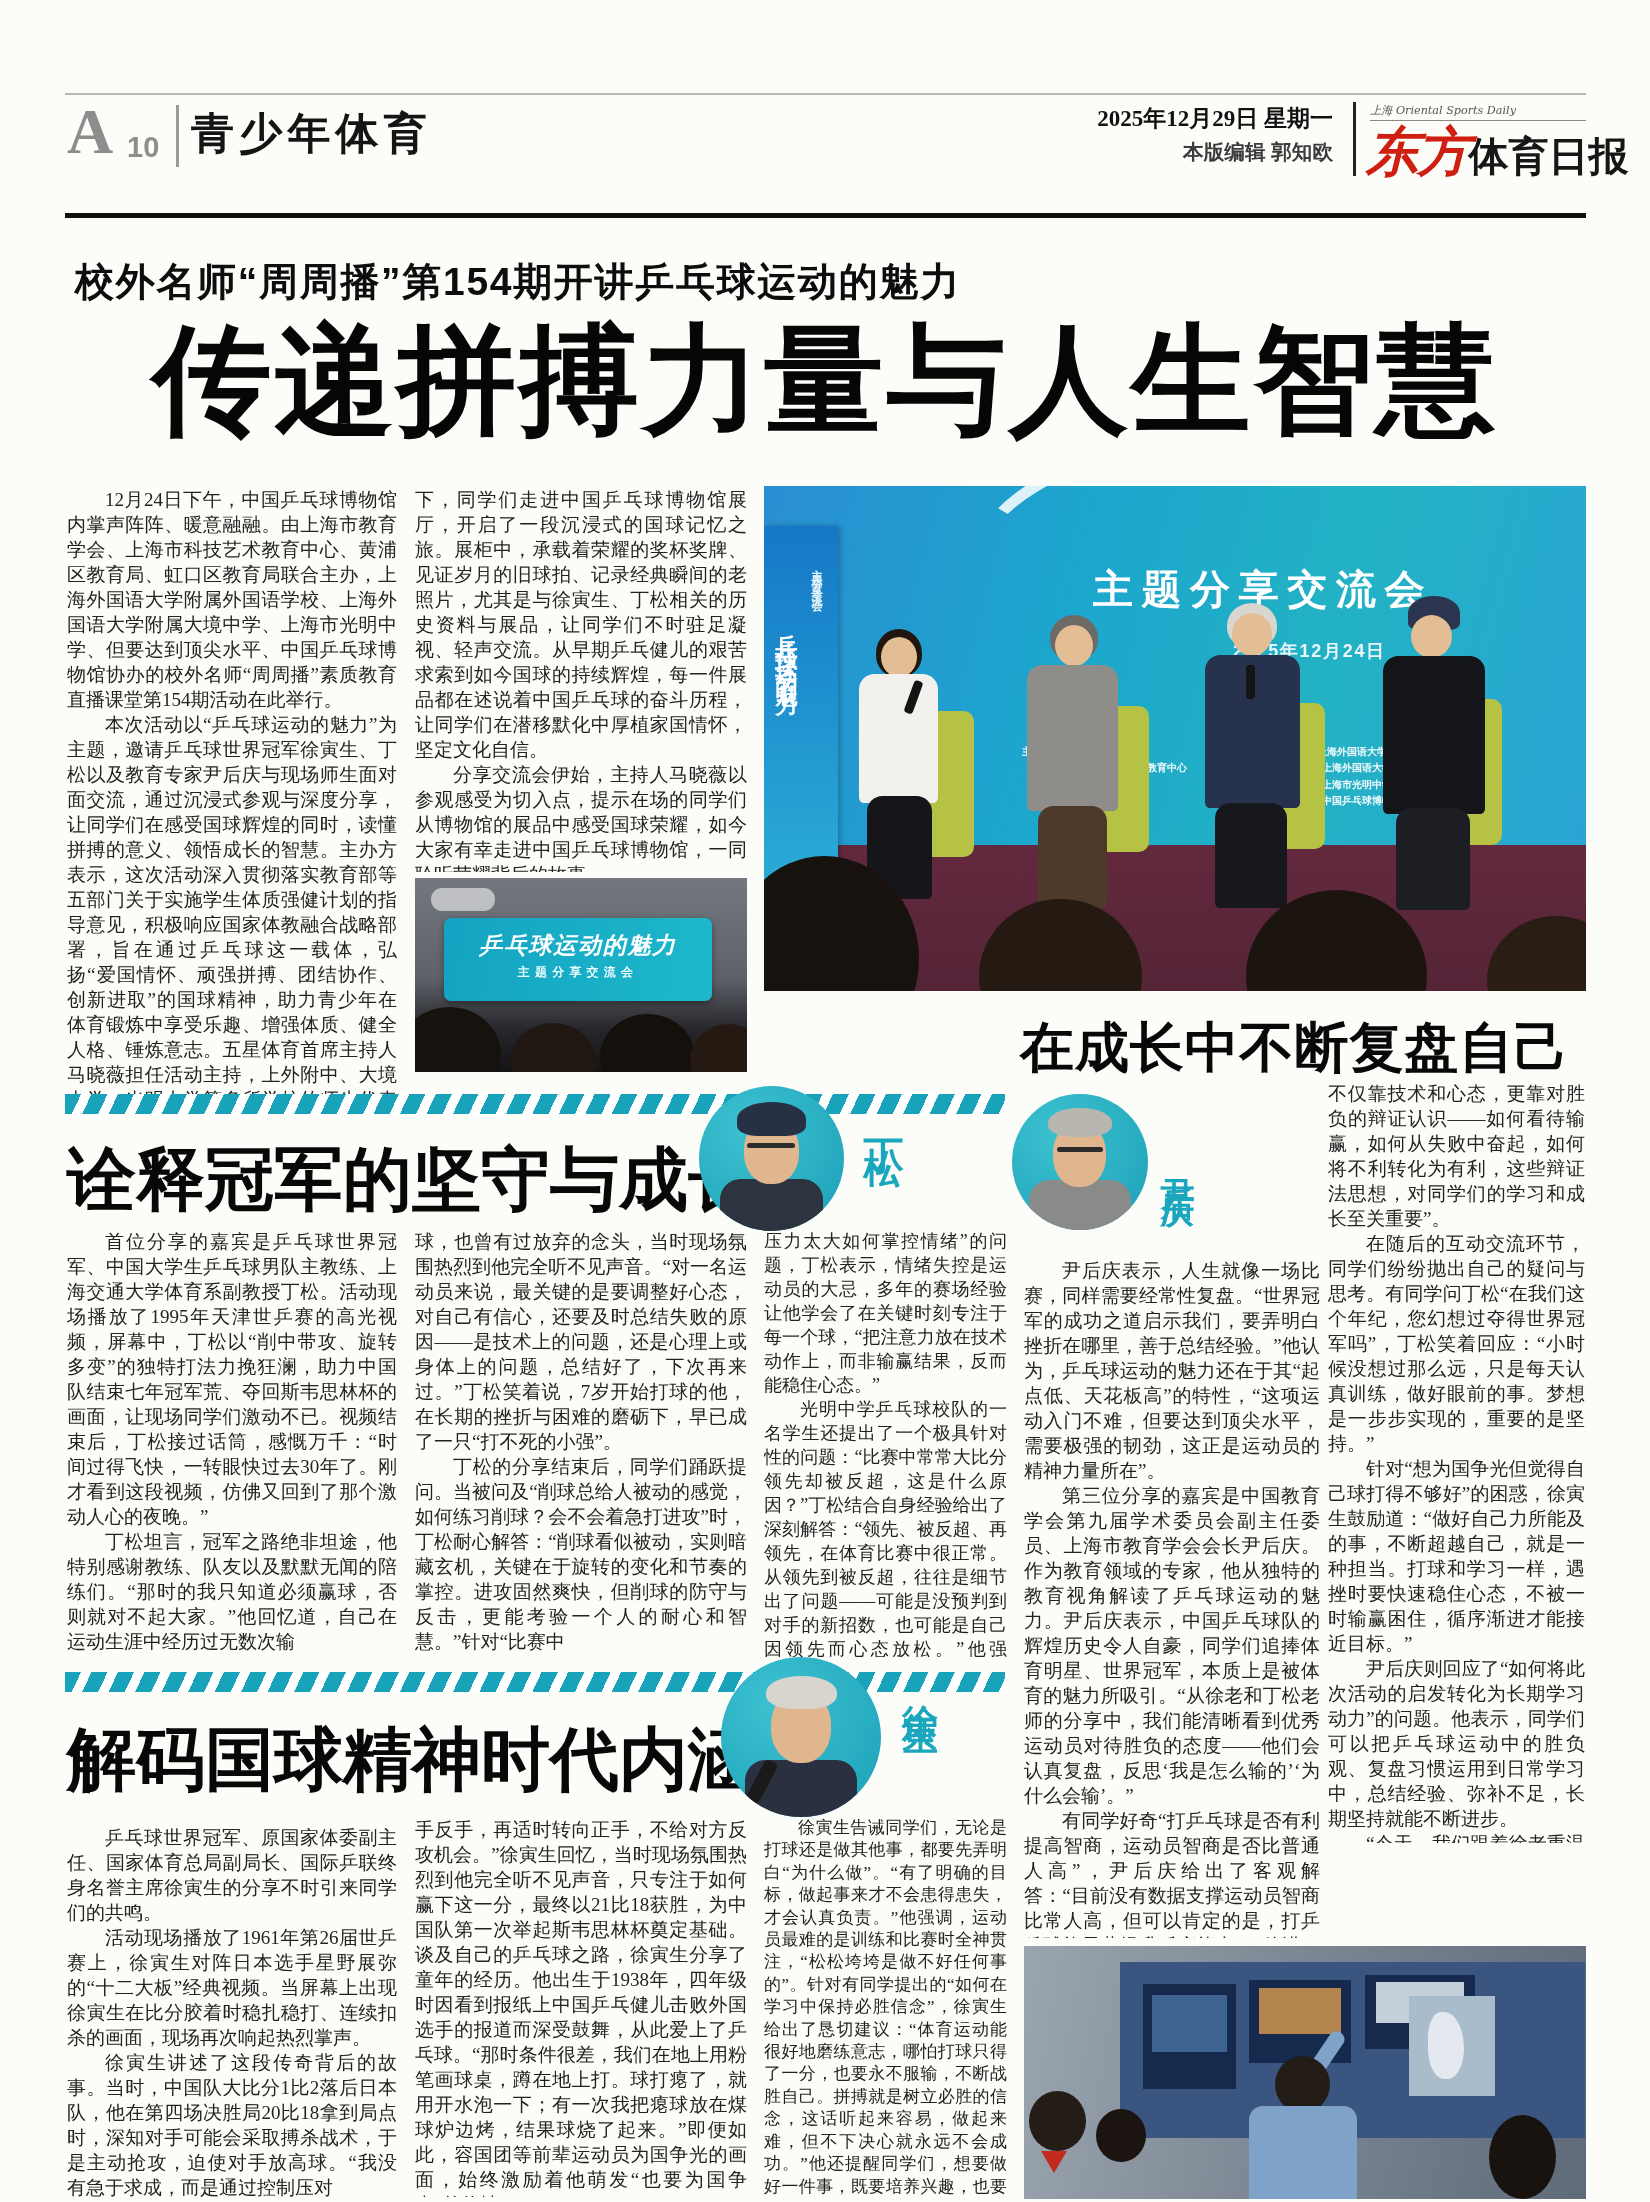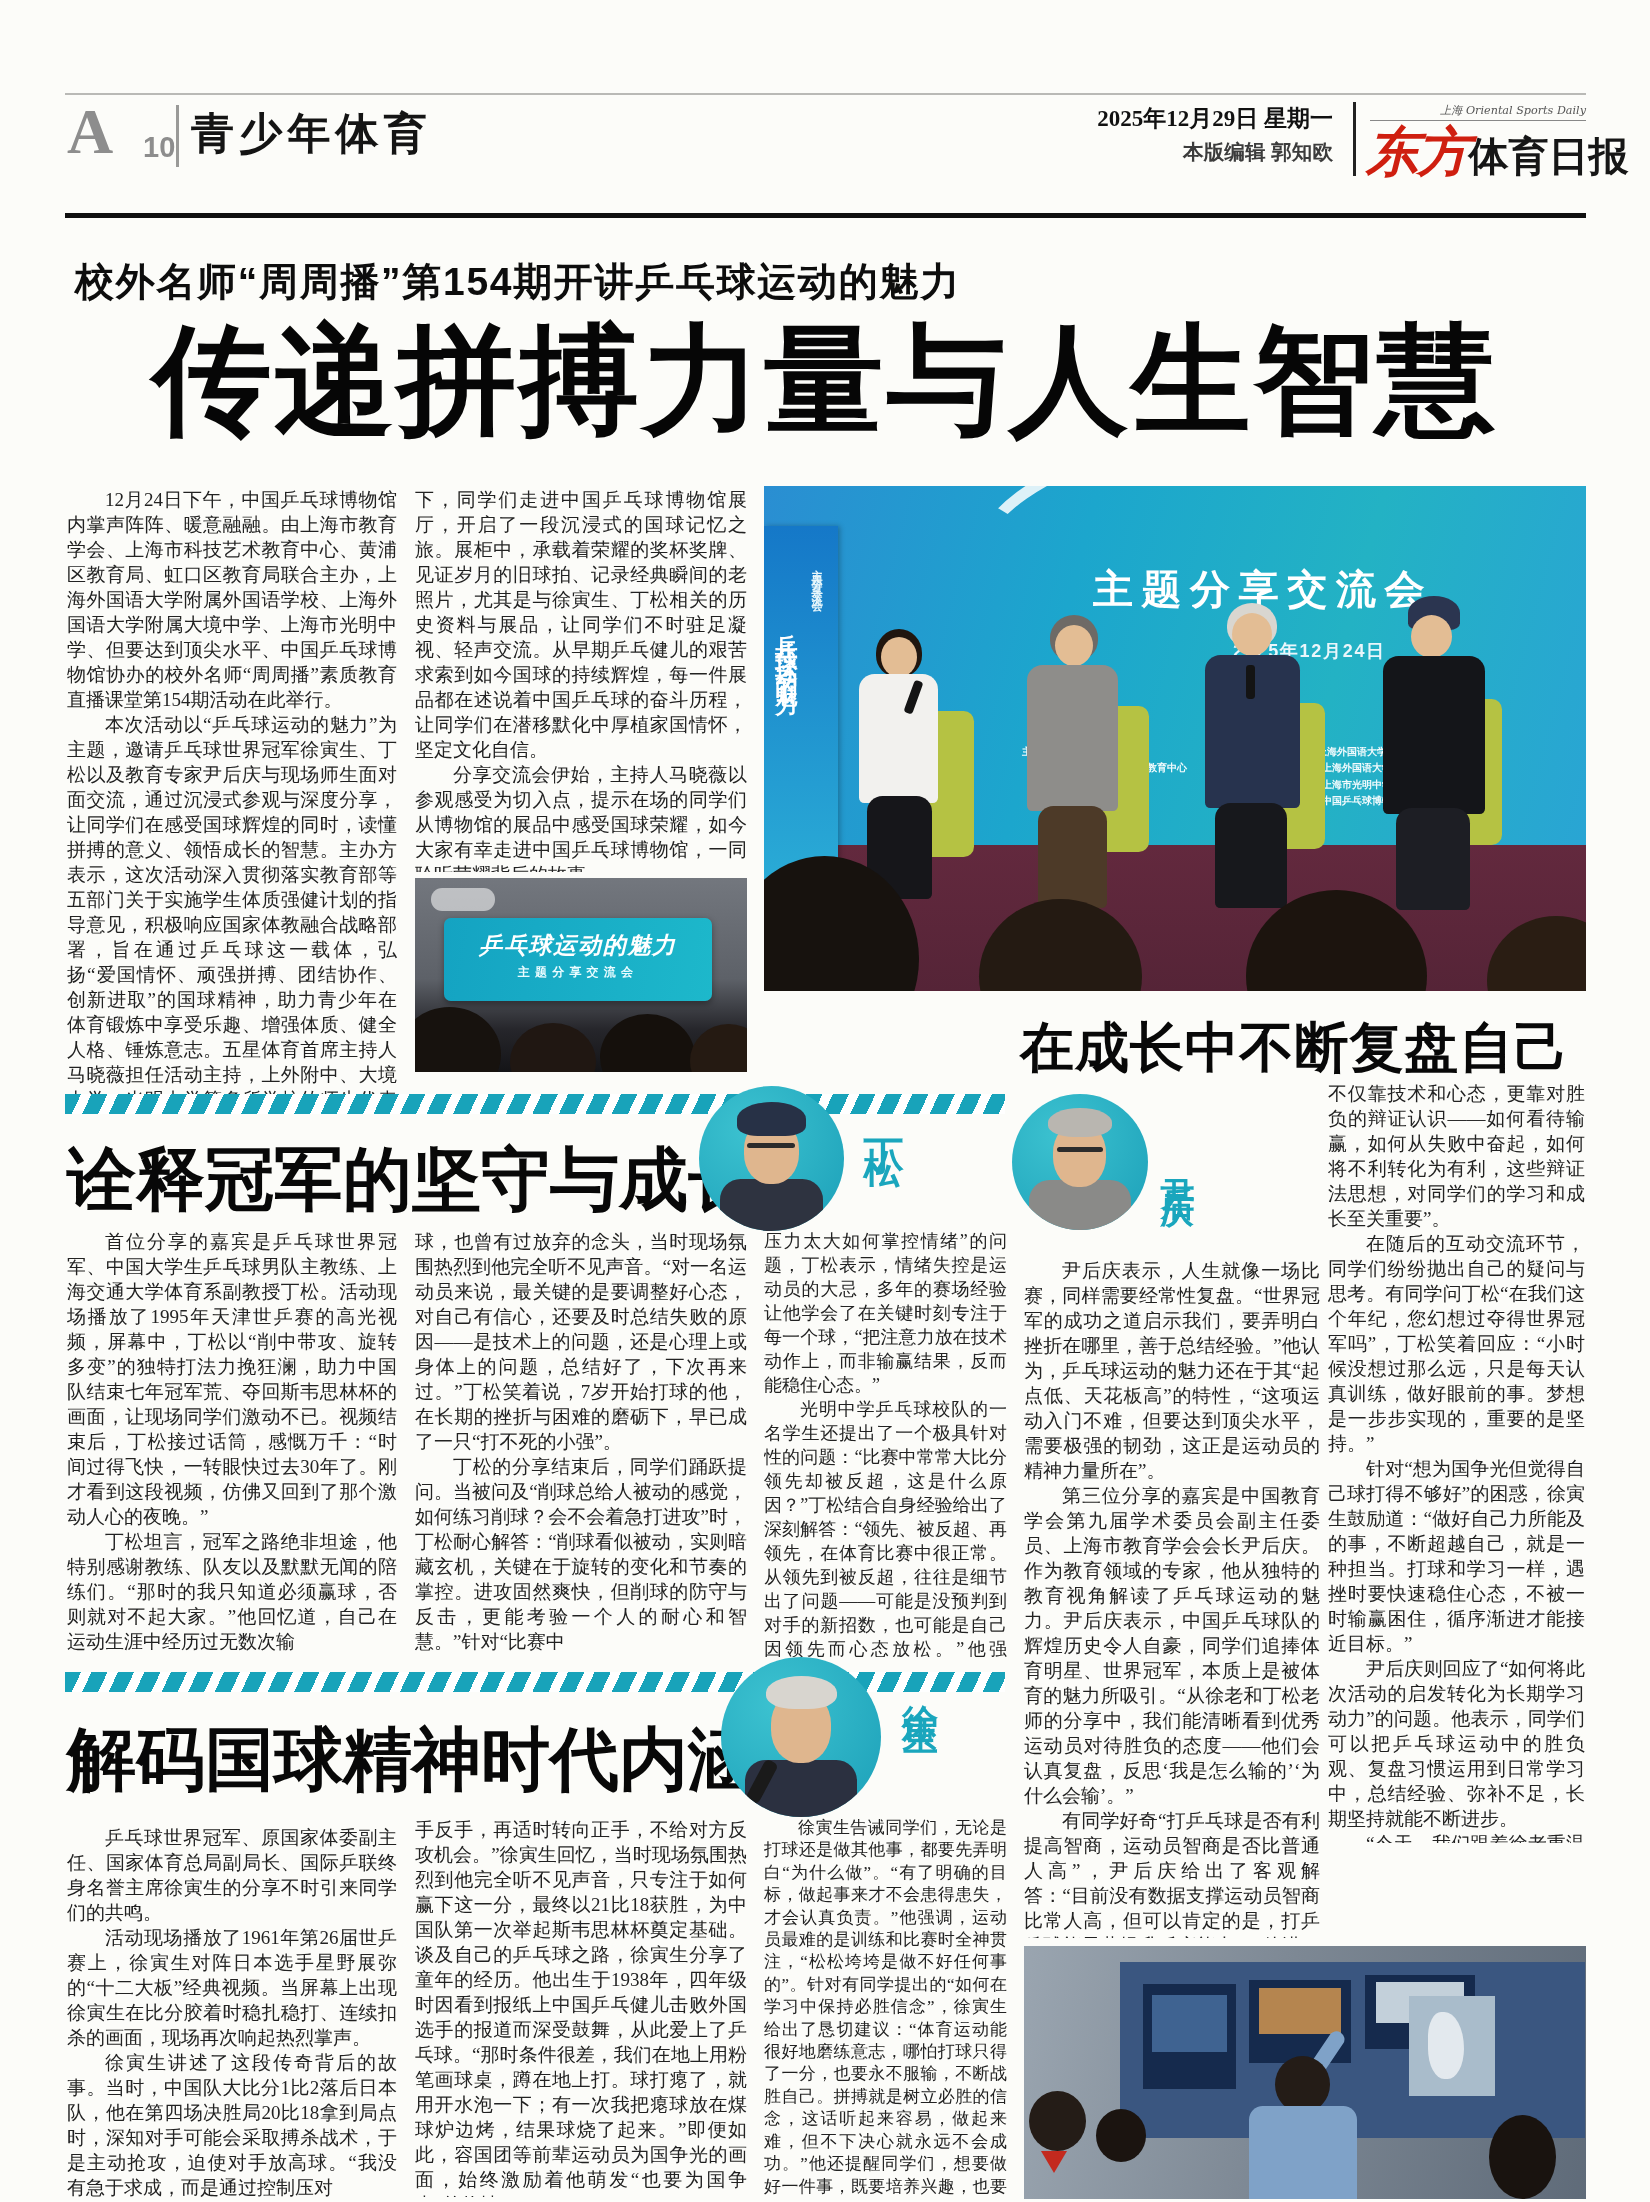--- a/index.html
+++ b/index.html
@@ -4,31 +4,31 @@
 <style>
   html,body{margin:0;padding:0;background:#e9e9e6;}
   #page{position:relative;width:1650px;height:2203px;background:#fcfcf9;overflow:hidden;
         font-family:"Liberation Serif", serif;color:#1c1c1c;}
   .abs{position:absolute;}
   
   .hairline{left:65px;top:93px;width:1521px;height:1.7px;background:#b9b9b6;}
   .edition{left:67px;top:100px;font-family:"Liberation Serif",serif;font-weight:900;
            font-size:64px;color:#8d8d8d;line-height:64px;}
   .pageno{left:127px;top:131px;font-family:"Liberation Sans",sans-serif;font-weight:900;
-          font-size:29px;color:#8d8d8d;margin-left:16px;}
+          font-size:29px;color:#8d8d8d;}
   .head-bar{left:176px;top:105px;width:3.4px;height:62px;background:#9a9a98;}
   .section-title{left:191px;top:105px;font-family:"Liberation Sans",sans-serif;font-weight:900;
                  font-size:43px;letter-spacing:5.2px;color:#141414;}
   .date-line{left:989px;top:103px;width:344px;text-align:right;font-family:"Liberation Serif",serif;
              font-weight:700;font-size:23px;color:#111;}
   .editor-line{left:989px;top:138px;width:344px;text-align:right;font-family:"Liberation Sans",sans-serif;
                font-weight:700;font-size:20.6px;color:#3c3c3c;}
   .mast-divider{left:1353px;top:102px;width:2.6px;height:74px;background:#222;}
   .mast-top{left:1370px;top:103px;width:216px;font-family:"DejaVu Serif",serif;font-style:italic;
-            font-size:11.2px;color:#555;border-bottom:0.9px solid #888;padding-bottom:1.7px;text-align:right;}
+            font-size:11.2px;color:#555;border-bottom:0.9px solid #888;padding-bottom:1.7px;text-align:left;}
   .mast-main{left:1366px;top:117px;width:222px;white-space:nowrap;}
   .mast-red{font-family:"Liberation Serif",serif;font-weight:900;font-style:italic;
             font-size:53px;color:#cf1f10;letter-spacing:-1.7px;}
   .mast-black{font-family:"Liberation Sans",sans-serif;font-weight:900;font-size:40px;color:#161616;}
   .thick-rule{left:65px;top:213px;width:1521px;height:5.2px;background:#101010;}
   
   .kicker{left:67px;top:255px;width:1514px;font-family:"Liberation Sans",sans-serif;font-weight:900;
           font-size:39px;letter-spacing:1.7px;color:#0d0d0d;margin-left:8px;}
   .main-headline{left:65px;top:311px;width:1521px;text-align:center;font-family:"Liberation Sans",sans-serif;
                  font-weight:900;font-size:119px;letter-spacing:3.4px;color:#060606;line-height:138px;}

